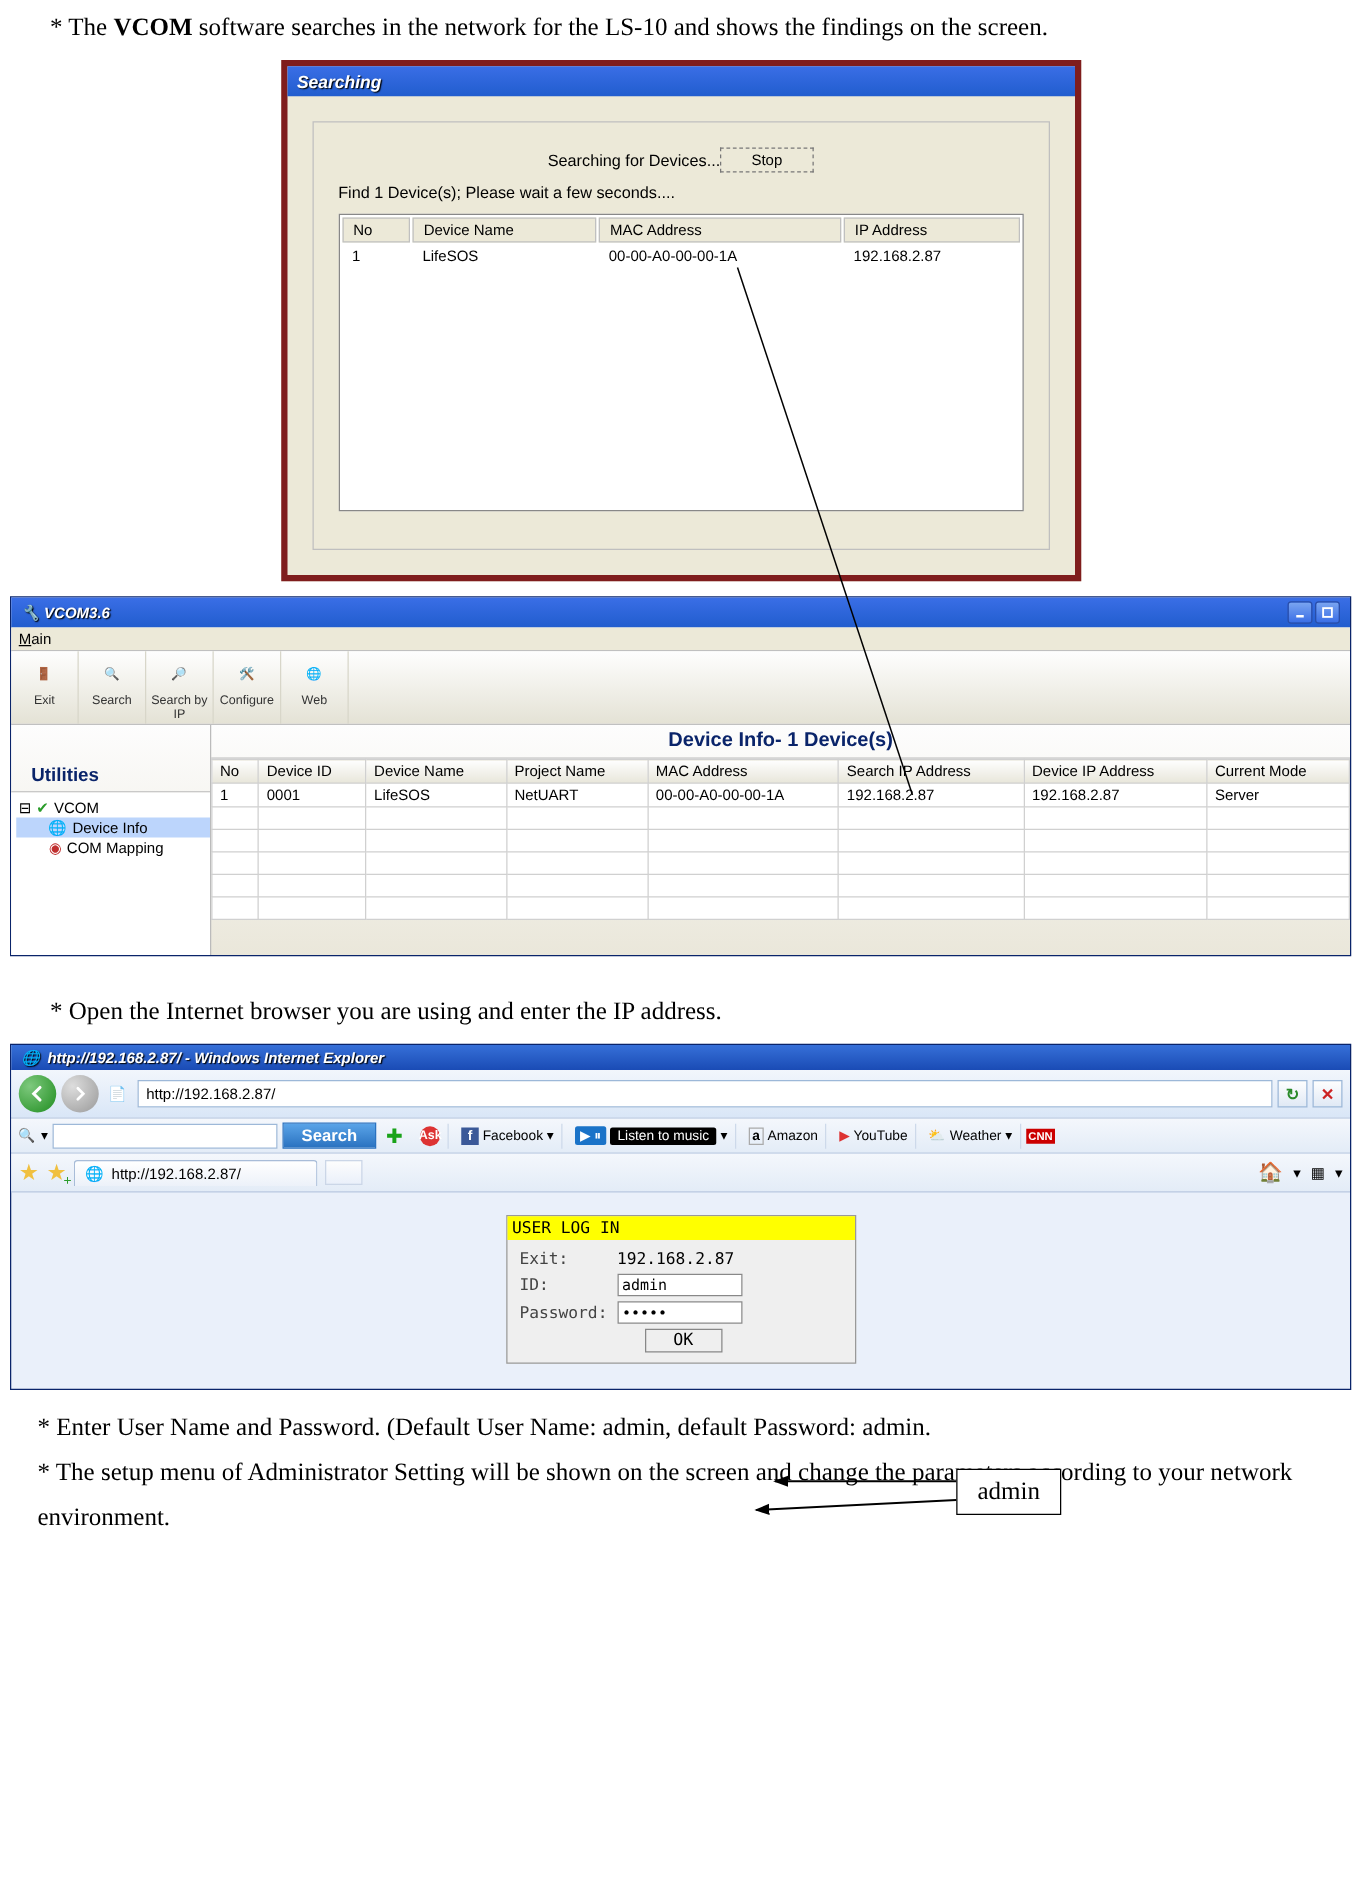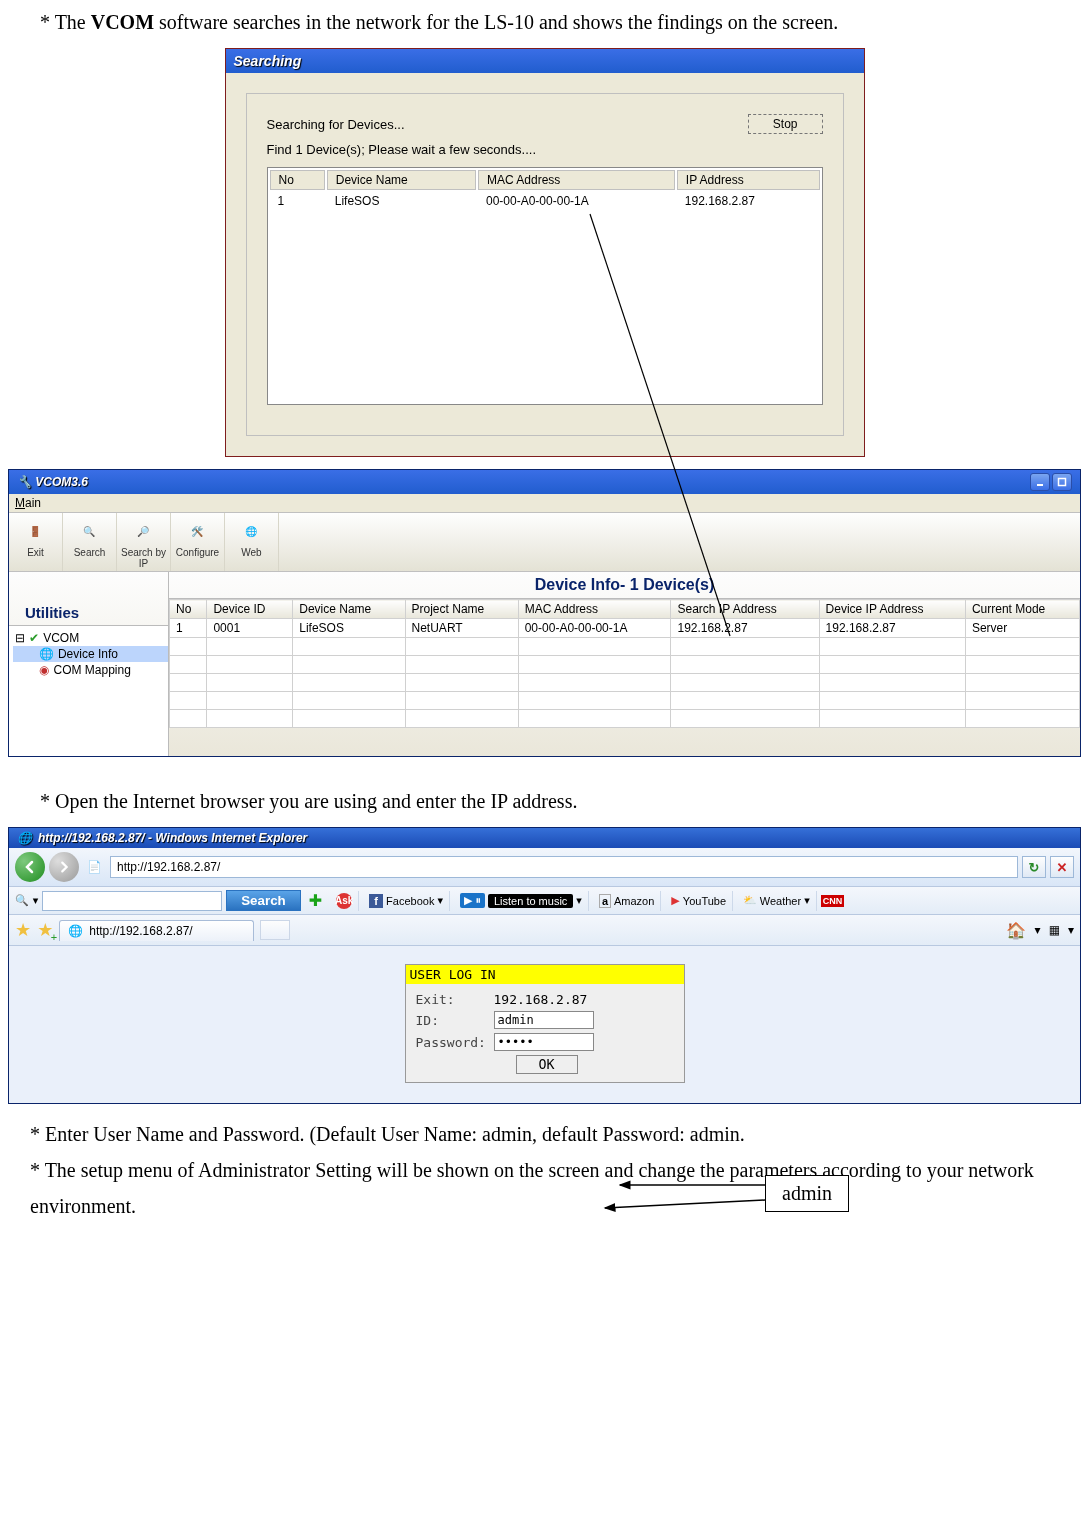--- a/index.html
+++ b/index.html
@@ -10,21 +10,21 @@
       width: 1089px;
       position: relative;
     }
     .intro-text { margin: 8px 40px 12px 40px; line-height: 1.4; }
     .intro-text .bold { font-weight: bold; }
 
     
     .searching-window {
       width: 640px;
       margin: 4px auto 12px auto;
-      border: 1px solid #7f1d1d;
+      border: 5px solid #7f1d1d;
       background: #ece9d8;
       font-family: Tahoma, sans-serif;
       font-size: 13px;
     }
     .win-titlebar {
       background: linear-gradient(#3a6ee6, #215dce);
       color: #fff;
       font-weight: bold;
       padding: 4px 8px;
       font-size: 14px;
@@ -32,21 +32,21 @@
       text-shadow: 1px 1px 1px #000;
     }
     .searching-body {
       border: 1px solid #bfbfbf;
       margin: 20px;
       padding: 20px 20px 30px 20px;
       background: #ece9d8;
     }
     .searching-top {
       display: flex;
-      justify-content: space-between;
+      justify-content: center;
       align-items: center;
       margin-bottom: 8px;
     }
     .stop-btn {
       border: 1px dashed #777;
       background: #ece9d8;
       padding: 2px 24px;
       font-family: Tahoma, sans-serif;
       font-size: 12px;
     }

